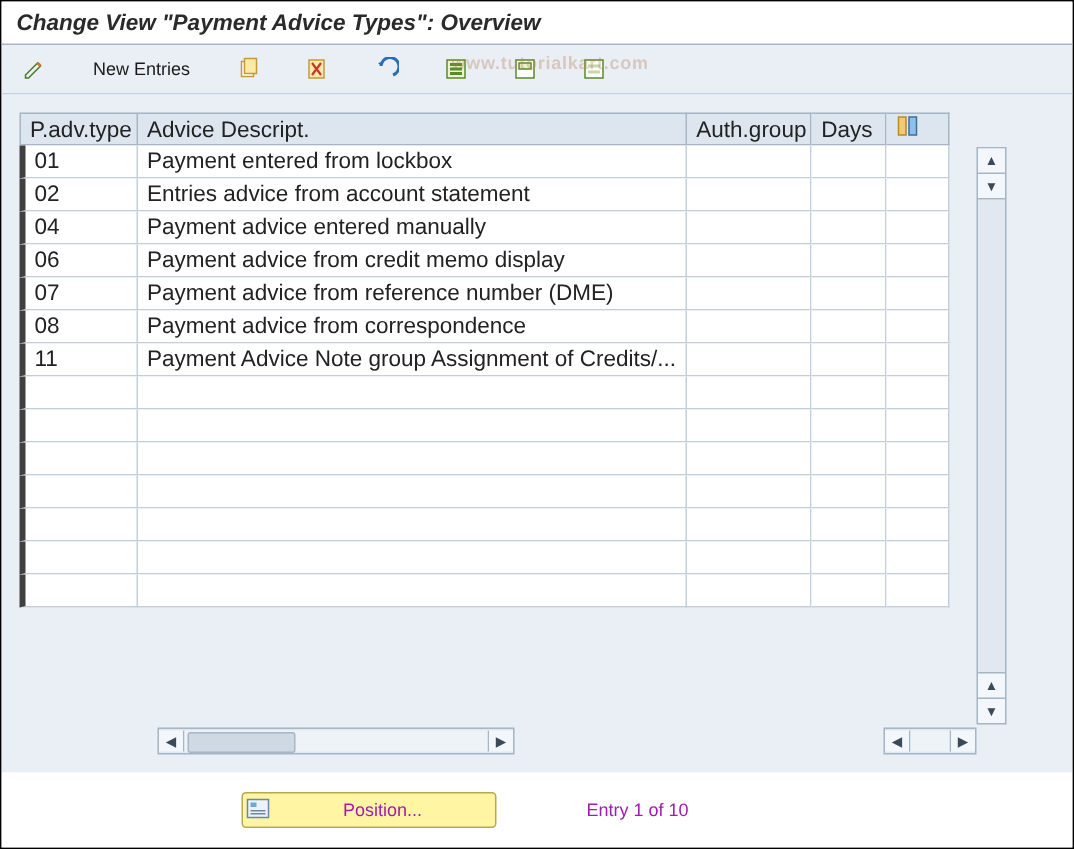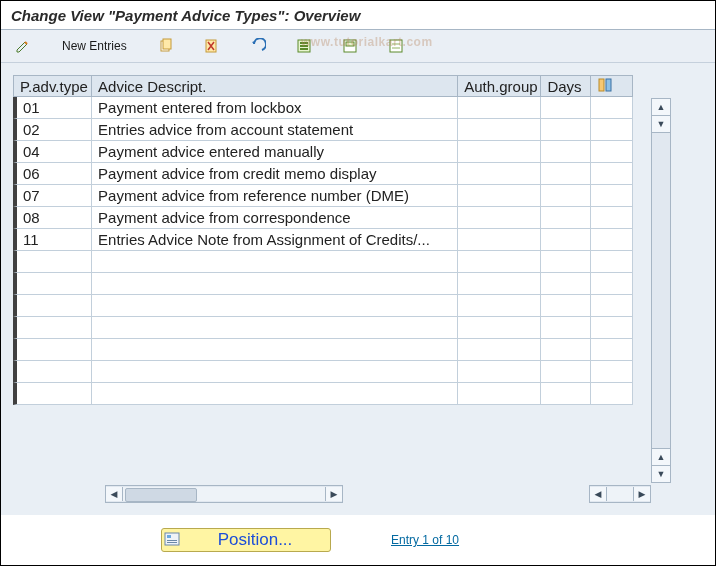--- a/index.html
+++ b/index.html
@@ -251,35 +251,34 @@
     height: 22px;
     width: 150px;
     display: inline-flex;
     align-items: center;
     justify-content: center;
     gap: 6px;
     background: #fff5a3;
     border: 1px solid #b8a94e;
     border-radius: 3px;
     cursor: pointer;
-    font-size: 17px;
-    color: #1d4ed8;
+    font-size: 12px;
+    color: #a21caf;
     position: relative;
     padding-left: 18px;
   }
   .position-btn .picon {
     position: absolute;
     left: 2px;
     top: 2px;
     width: 16px;
     height: 16px;
   }
   .entry-label {
-    color: #0369a1;
-    text-decoration: underline;
+    color: #a21caf;
   }
 
 </style>
 </head>
 <body>
 
 <div class="frame">
 
   <div class="titlebar">
     <span>Change View "Payment Advice Types": Overview</span>
@@ -425,21 +424,21 @@
             </tr>
             <tr>
               <td class="ro">08</td>
               <td class="ro">Payment advice from correspondence</td>
               <td></td>
               <td></td>
               <td></td>
             </tr>
             <tr>
               <td class="ro">11</td>
-              <td class="ro">Entries Advice Note from Assignment of Credits/...</td>
+              <td class="ro">Payment Advice Note group Assignment of Credits/...</td>
               <td></td>
               <td></td>
               <td></td>
             </tr>
             <tr>
               <td class="empty-row"></td>
               <td class="empty-row"></td>
               <td class="empty-row"></td>
               <td class="empty-row"></td>
               <td class="empty-row"></td>

